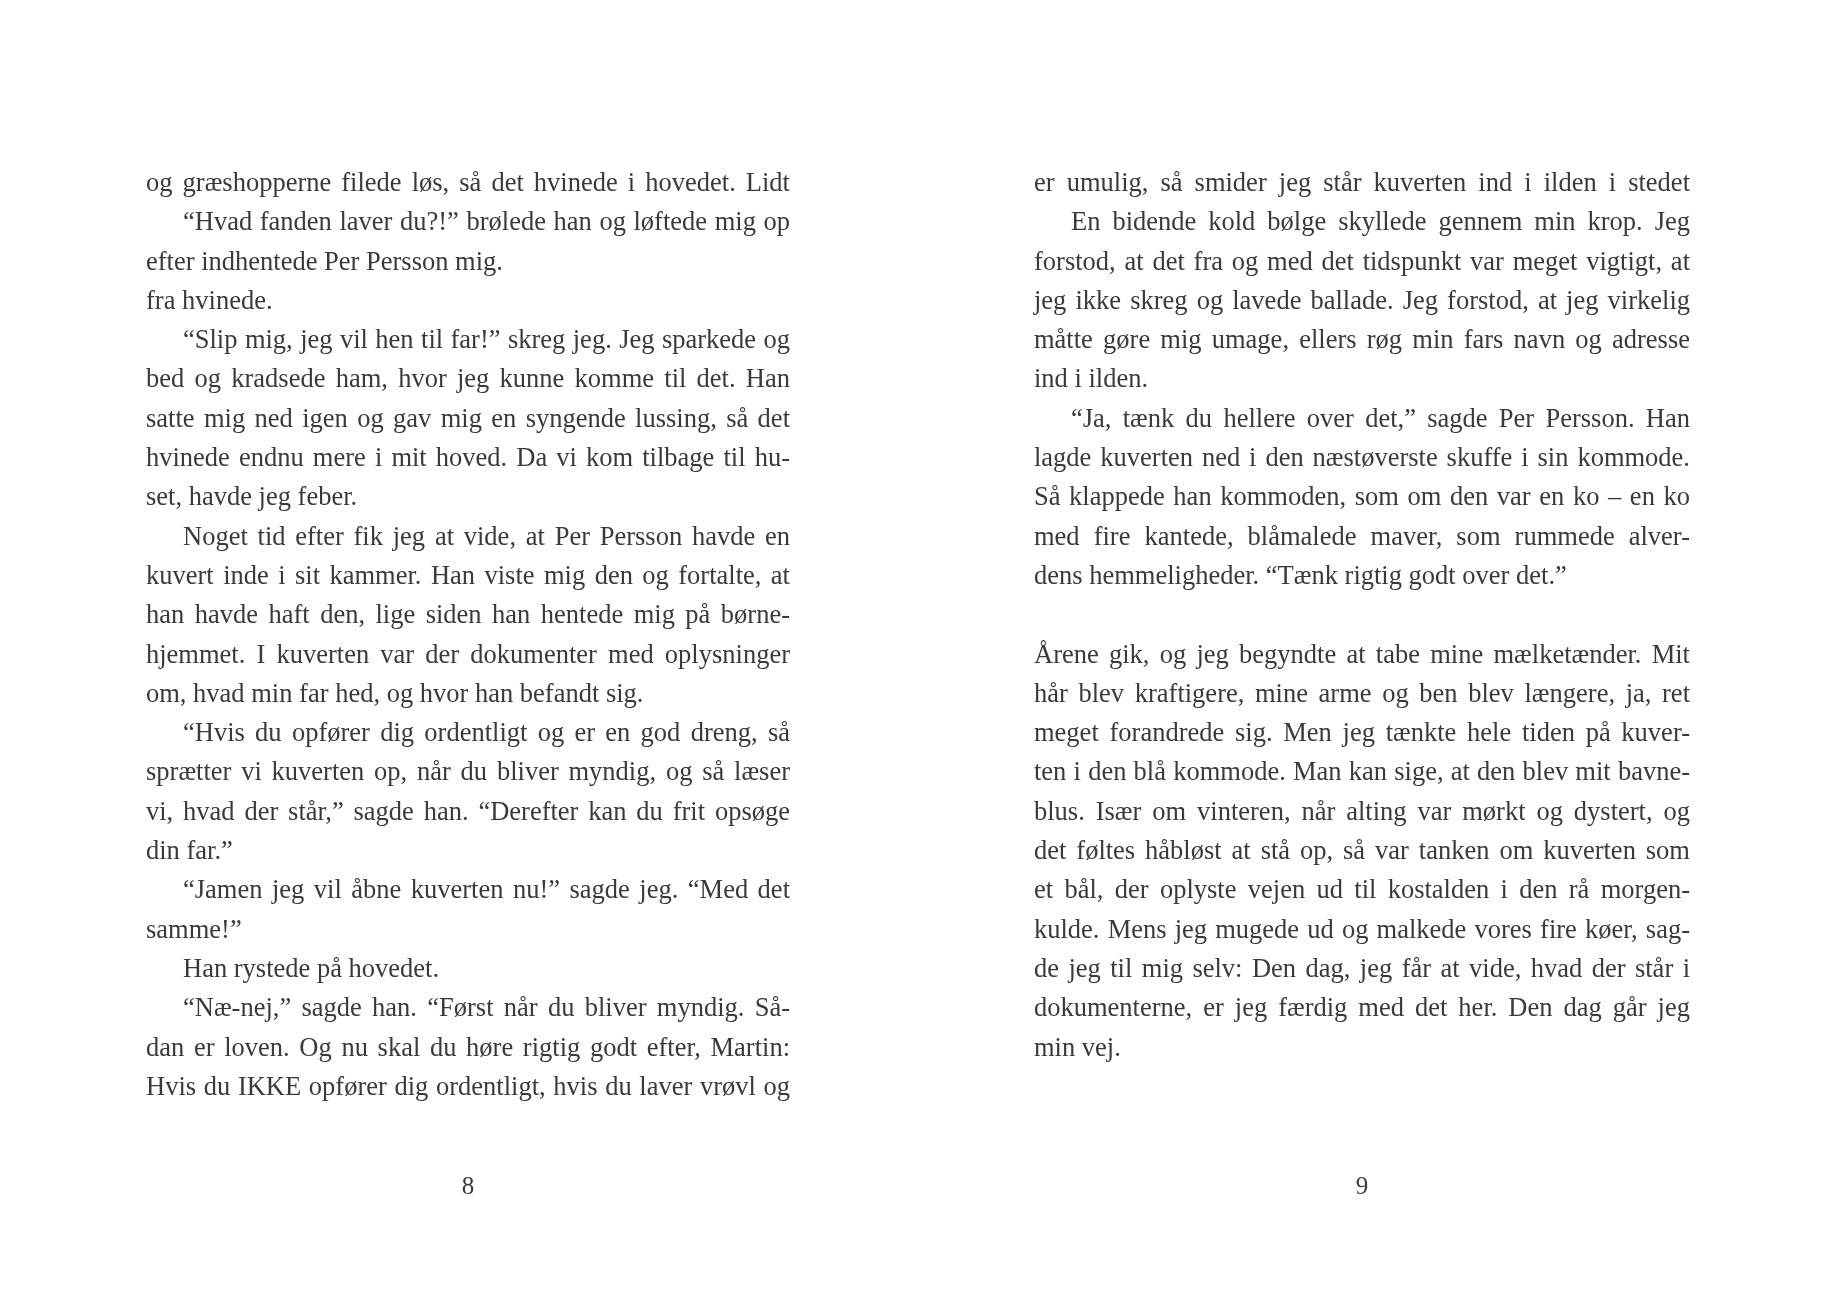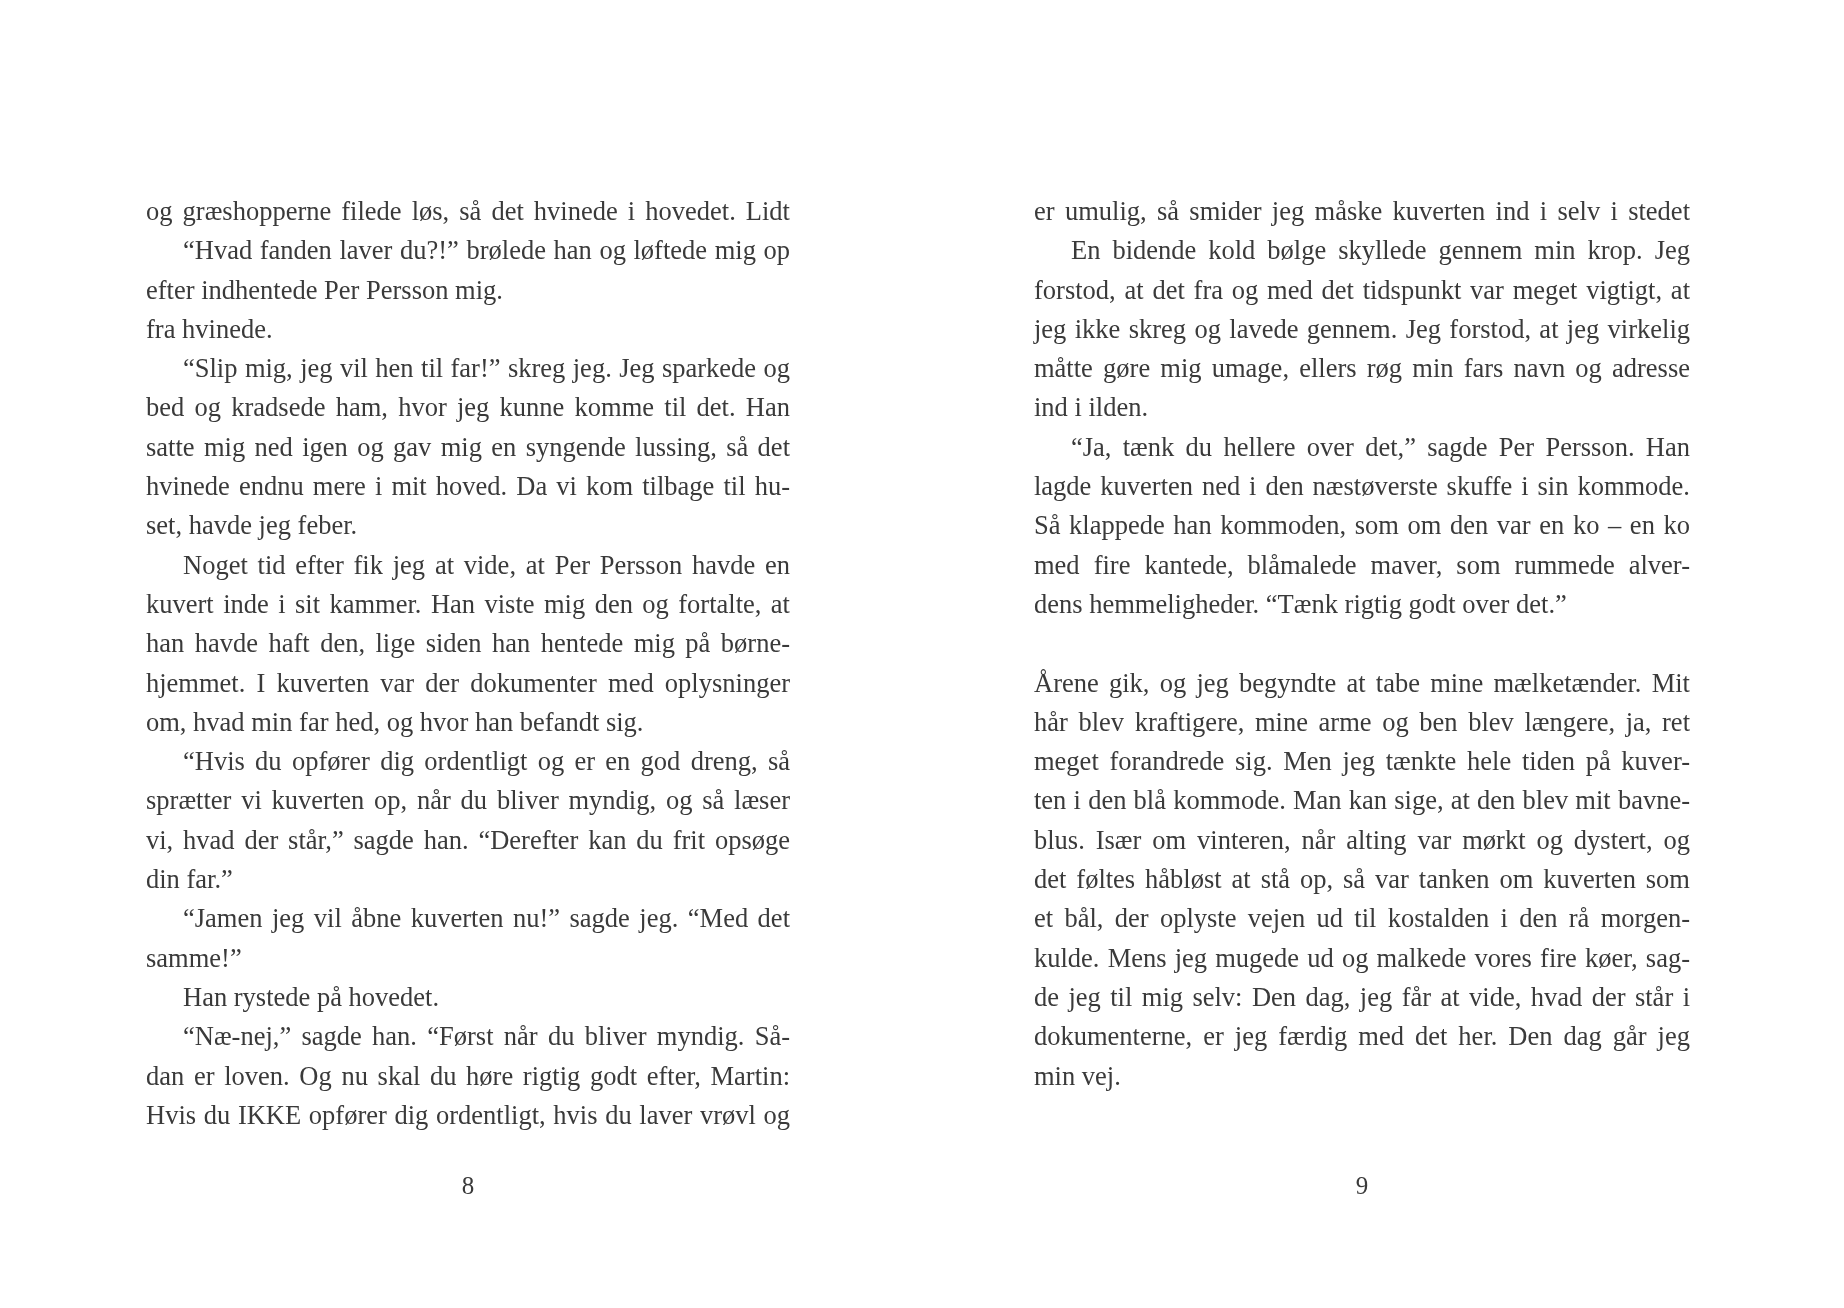--- a/index.html
+++ b/index.html
@@ -15,21 +15,21 @@
     font-family: "Liberation Serif", serif;
     color: #3a3a3a;
   }
   .spread {
     position: absolute;
     inset: 0;
     background: #ffffff;
   }
   .text-col {
     position: absolute;
-    top: 192px;
+    top: 163px;
     font-size: 26.5px;
   }
   .text-col.left {
     left: 146px;
     width: 644px;
   }
   .text-col.right {
     left: 1034px;
     width: 656px;
   }
@@ -96,24 +96,24 @@
       <div class="line">samme!”</div>
       <div class="line indent">Han rystede på hovedet.</div>
       <div class="line indent just">“Næ-nej,” sagde han. “Først når du bliver myndig. Så-</div>
       <div class="line just">dan er loven. Og nu skal du høre rigtig godt efter, Martin:</div>
       <div class="line just">Hvis du IKKE opfører dig ordentligt, hvis du laver vrøvl og</div>
     </div>
 
   <div class="page-num left">8</div>
 
   <div class="text-col right">
-      <div class="line just">er umulig, så smider jeg måske kuverten ind i selv i stedet</div>
+      <div class="line just">er umulig, så smider jeg står kuverten ind i ilden i stedet</div>
       <div class="line indent just">En bidende kold bølge skyllede gennem min krop. Jeg</div>
       <div class="line just">forstod, at det fra og med det tidspunkt var meget vigtigt, at</div>
-      <div class="line just">jeg ikke skreg og lavede gennem. Jeg forstod, at jeg virkelig</div>
+      <div class="line just">jeg ikke skreg og lavede ballade. Jeg forstod, at jeg virkelig</div>
       <div class="line just">måtte gøre mig umage, ellers røg min fars navn og adresse</div>
       <div class="line">ind i ilden.</div>
       <div class="line indent just">“Ja, tænk du hellere over det,” sagde Per Persson. Han</div>
       <div class="line just">lagde kuverten ned i den næstøverste skuffe i sin kommode.</div>
       <div class="line just">Så klappede han kommoden, som om den var en ko – en ko</div>
       <div class="line just">med fire kantede, blåmalede maver, som rummede alver-</div>
       <div class="line">dens hemmeligheder. “Tænk rigtig godt over det.”</div>
       <div class="line blank"></div>
       <div class="line just">Årene gik, og jeg begyndte at tabe mine mælketænder. Mit</div>
       <div class="line just">hår blev kraftigere, mine arme og ben blev længere, ja, ret</div>

